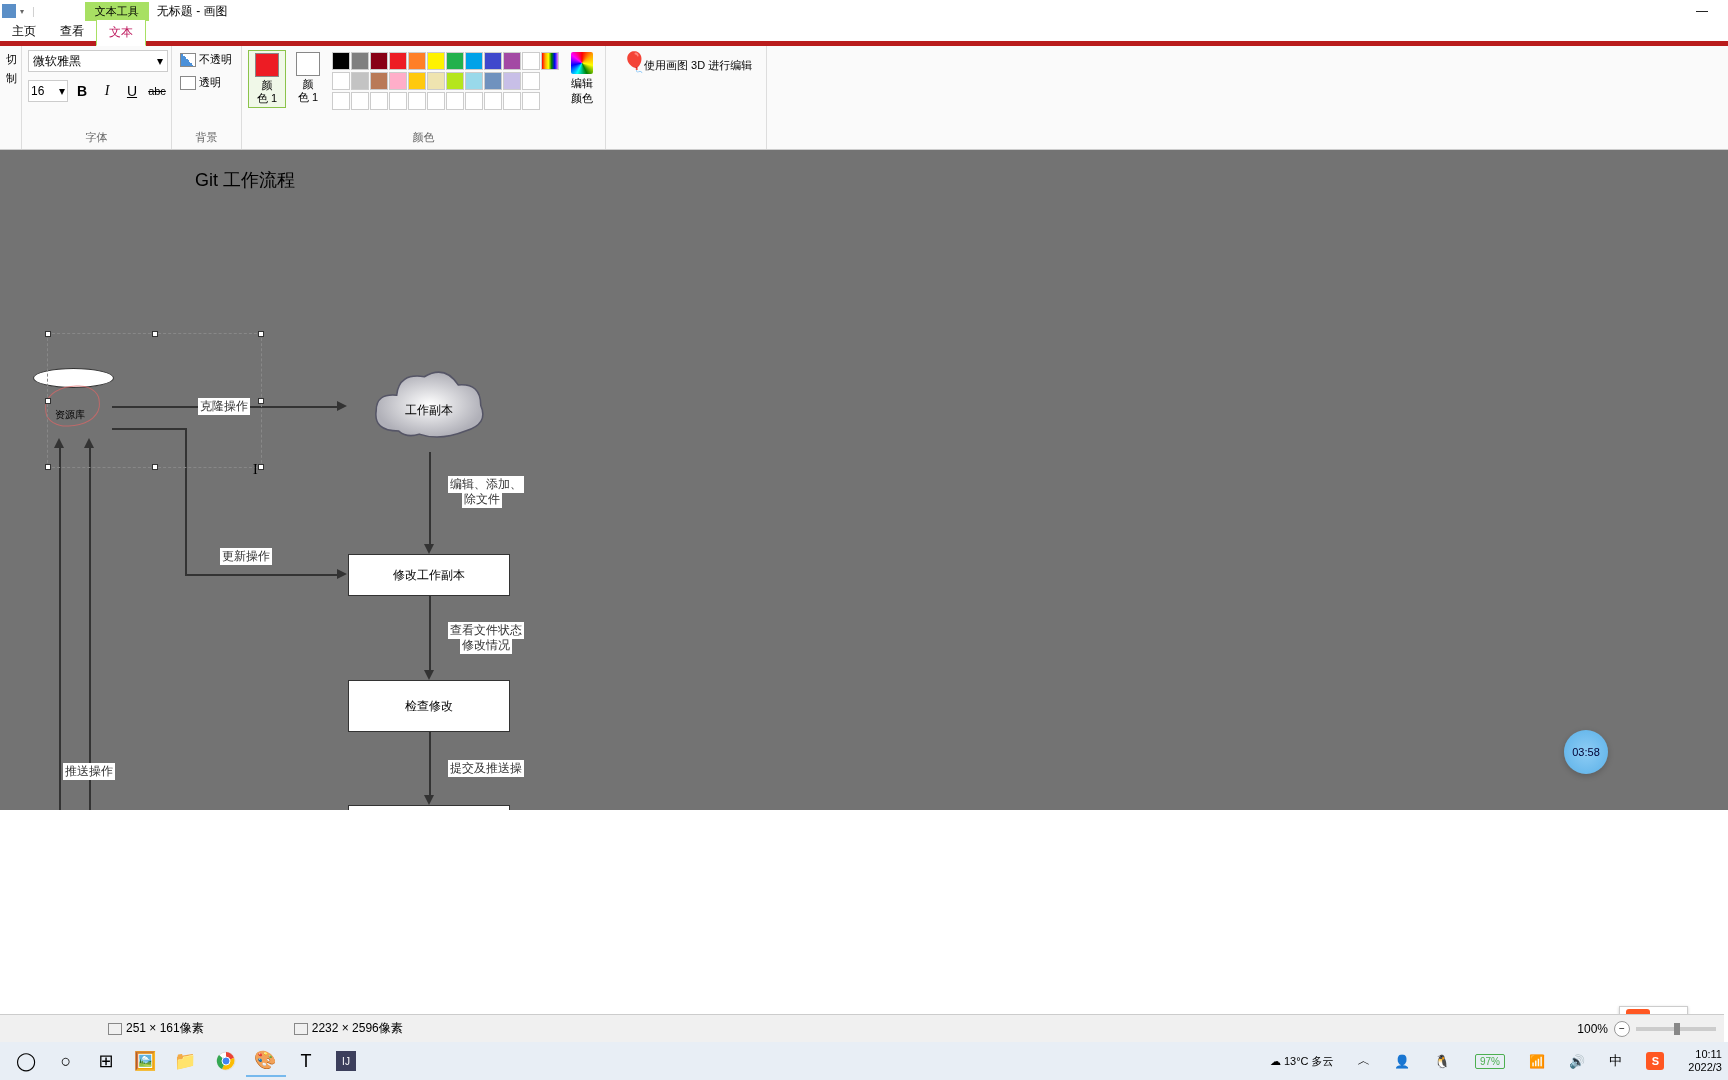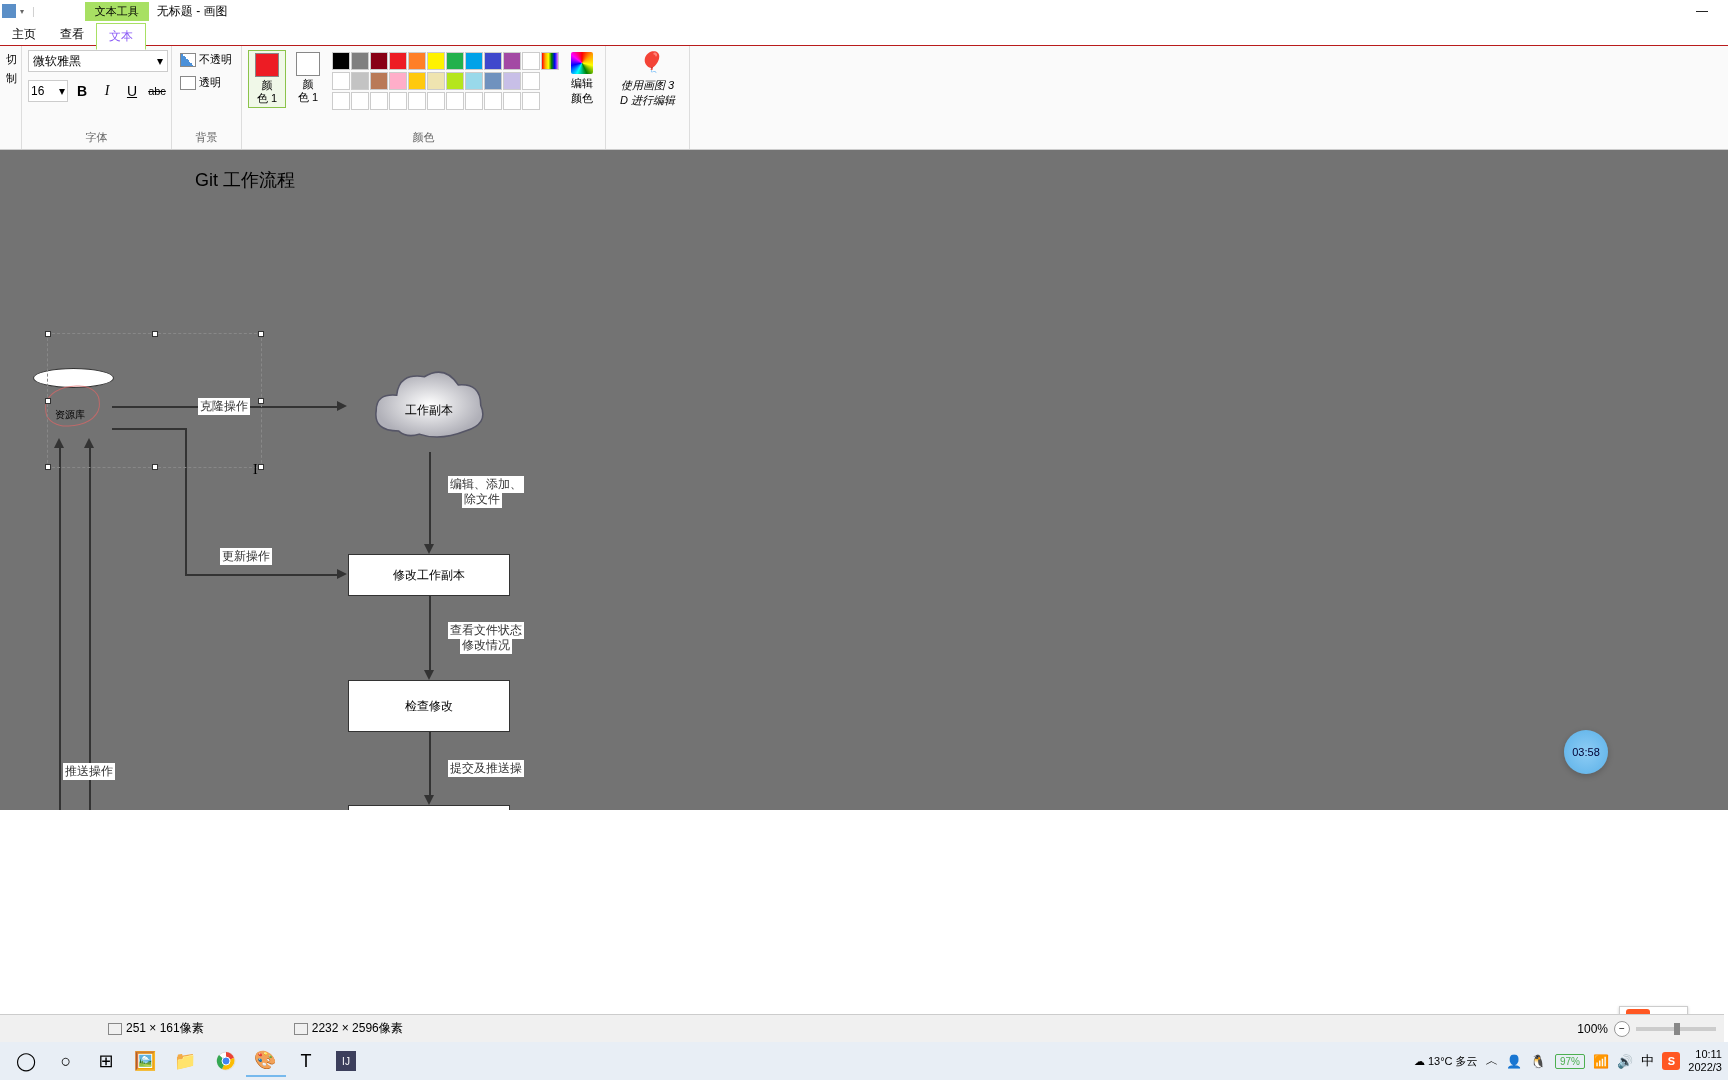--- a/index.html
+++ b/index.html
@@ -8,23 +8,23 @@
 
 .titlebar { height: 22px; background: #fff; display: flex; align-items: center; font-size: 11px; }
 .titlebar-left { display: flex; align-items: center; gap: 4px; padding-left: 2px; }
 .qat-icon { width: 14px; height: 14px; background: #5b8fc7; }
 .qat-dd { width: 8px; font-size: 8px; color: #666; }
 .context-tab { background: #a8e063; padding: 2px 10px; font-size: 11px; margin-left: 50px; }
 .title-text { margin-left: 8px; font-size: 12px; color: #000; }
 .win-controls { margin-left: auto; display: flex; gap: 20px; padding-right: 20px; font-size: 12px; }
 
 
-.tabrow { height: 24px; display: flex; align-items: flex-start; border-bottom: 1px solid #b91c1c; font-size: 12px; }
+.tabrow { height: 24px; display: flex; align-items: center; border-bottom: 5px solid #b91c1c; font-size: 12px; }
 .tab { padding: 4px 12px; cursor: pointer; }
-.tab.active { border: 1px solid #a8e063; border-bottom: 1px solid #fff; background: #fff; color: #8b5cf6; position: relative; top: 1px; }
+.tab.active { border: 1px solid #a8e063; border-bottom: 1px solid #fff; background: #fff; color: #be185d; position: relative; top: 1px; }
 
 
 .ribbon { height: 104px; background: #fafafa; border-bottom: 1px solid #ccc; display: flex; }
 .group { border-right: 1px solid #ddd; display: flex; flex-direction: column; padding: 4px 6px; }
 .group-label { font-size: 11px; color: #666; text-align: center; margin-top: auto; padding-top: 2px; }
 .group-body { display: flex; gap: 4px; align-items: flex-start; }
 
 .clipboard-group { width: 22px; }
 .clip-item { font-size: 11px; padding: 2px 0; }
 
@@ -48,21 +48,21 @@
 .swatch-lg { width: 24px; height: 24px; border: 1px solid #888; margin-bottom: 2px; }
 .color-big-label { font-size: 11px; text-align: center; line-height: 1.2; }
 
 .palette { display: flex; flex-direction: column; gap: 2px; padding: 2px; }
 .pal-row { display: flex; gap: 1px; }
 .sw { width: 18px; height: 18px; border: 1px solid #ccc; cursor: pointer; }
 
 .edit-colors { display: flex; flex-direction: column; align-items: center; padding: 2px 6px; font-size: 11px; cursor: pointer; }
 .rainbow { width: 22px; height: 22px; background: conic-gradient(red,orange,yellow,green,cyan,blue,magenta,red); border-radius: 2px; margin-bottom: 2px; }
 
-.p3d { display: flex; flex-direction: column; align-items: center; padding: 2px 8px; font-size: 11px; cursor: pointer; font-style: italic; }
+.p3d { display: flex; flex-direction: row; align-items: center; padding: 2px 8px; font-size: 11px; cursor: pointer; }
 .p3d-ico { width: 24px; height: 24px; margin-bottom: 2px; position: relative; }
 .p3d-ico::before { content: "🎈"; font-size: 20px; position: absolute; top: -2px; left: 2px; }
 
 
 .canvas-wrap { position: relative; background: #737373; width: 100%; height: 660px; overflow: hidden; }
 .canvas { position: relative; width: 100%; height: 100%; }
 
 
 .diag-title { position: absolute; left: 195px; top: 18px; font-size: 18px; font-weight: 500; }
 
@@ -100,21 +100,21 @@
 
 .statusbar { position: absolute; left: 0; right: 4px; bottom: 38px; height: 28px; background: #f0f0f0; border-top: 1px solid #ccc; display: flex; align-items: center; font-size: 12px; padding: 0 8px; }
 .sb-item { display: flex; align-items: center; gap: 4px; margin-right: 60px; }
 .sb-ico { width: 14px; height: 12px; border: 1px solid #888; }
 .sb-right { margin-left: auto; display: flex; align-items: center; gap: 6px; }
 .zoom-btn { width: 16px; height: 16px; border: 1px solid #999; border-radius: 50%; display: flex; align-items: center; justify-content: center; font-size: 10px; background: #fff; }
 
 
 .taskbar { position: absolute; left: 0; right: 0; bottom: 0; height: 38px; background: #e8eef5; display: flex; align-items: center; padding: 0 6px; }
 .tb-icon { width: 40px; height: 32px; display: flex; align-items: center; justify-content: center; font-size: 18px; cursor: pointer; }
-.tb-right { margin-left: auto; display: flex; align-items: center; gap: 8px; font-size: 11px; }
+.tb-right { margin-left: auto; display: flex; align-items: center; gap: 24px; font-size: 11px; }
 .battery { border: 1px solid #4caf50; padding: 1px 4px; font-size: 10px; color: #4caf50; border-radius: 2px; }
 .tray-ico { font-size: 13px; }
 .clock { text-align: right; font-size: 11px; line-height: 1.2; }
 .sogou { width: 24px; height: 24px; background: #ff5722; color: #fff; display: flex; align-items: center; justify-content: center; font-weight: bold; border-radius: 3px; font-size: 14px; }
 
 
 .timer-badge { position: absolute; right: 120px; top: 730px; width: 44px; height: 44px; border-radius: 50%; background: radial-gradient(circle,#8ecdf5,#5ab0e8); display: flex; align-items: center; justify-content: center; font-size: 11px; color: #003; box-shadow: 0 2px 6px rgba(0,0,0,0.2); }
 
 .ime-float { position: absolute; right: 40px; bottom: 44px; background: #fff; border: 1px solid #ccc; padding: 2px 6px; display: flex; align-items: center; gap: 4px; font-size: 12px; box-shadow: 0 1px 3px rgba(0,0,0,0.2); }
 </style>

